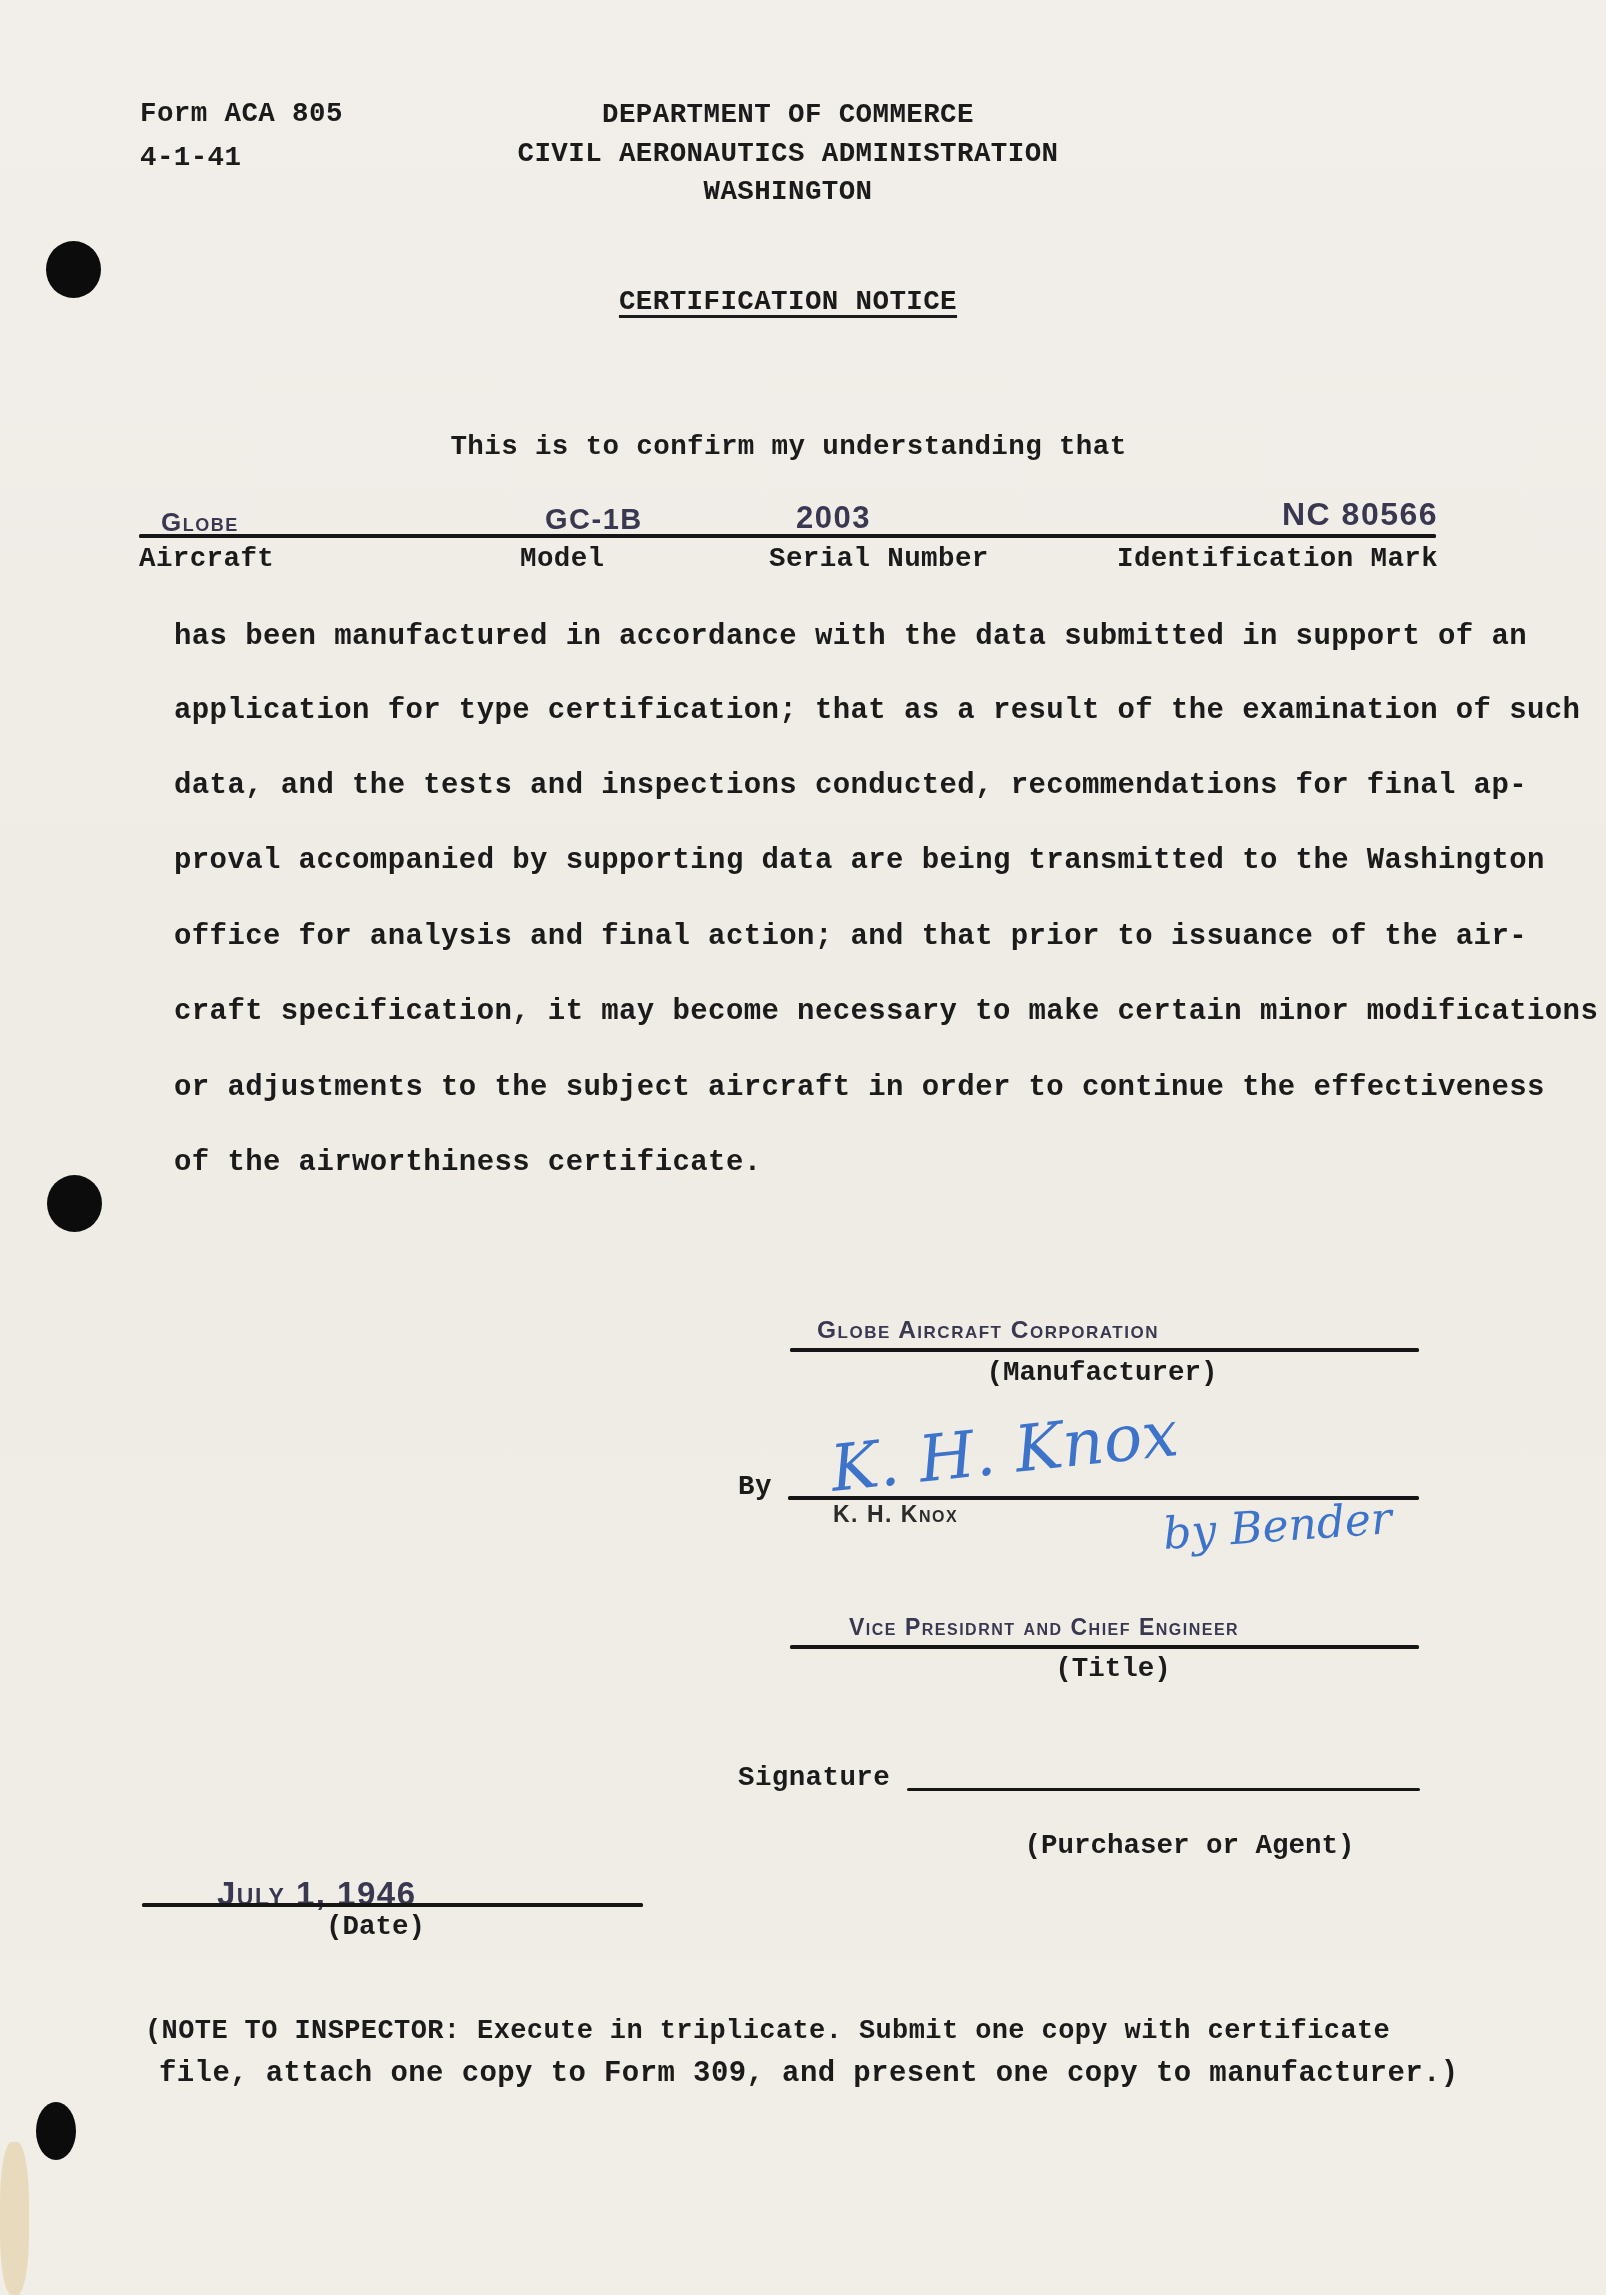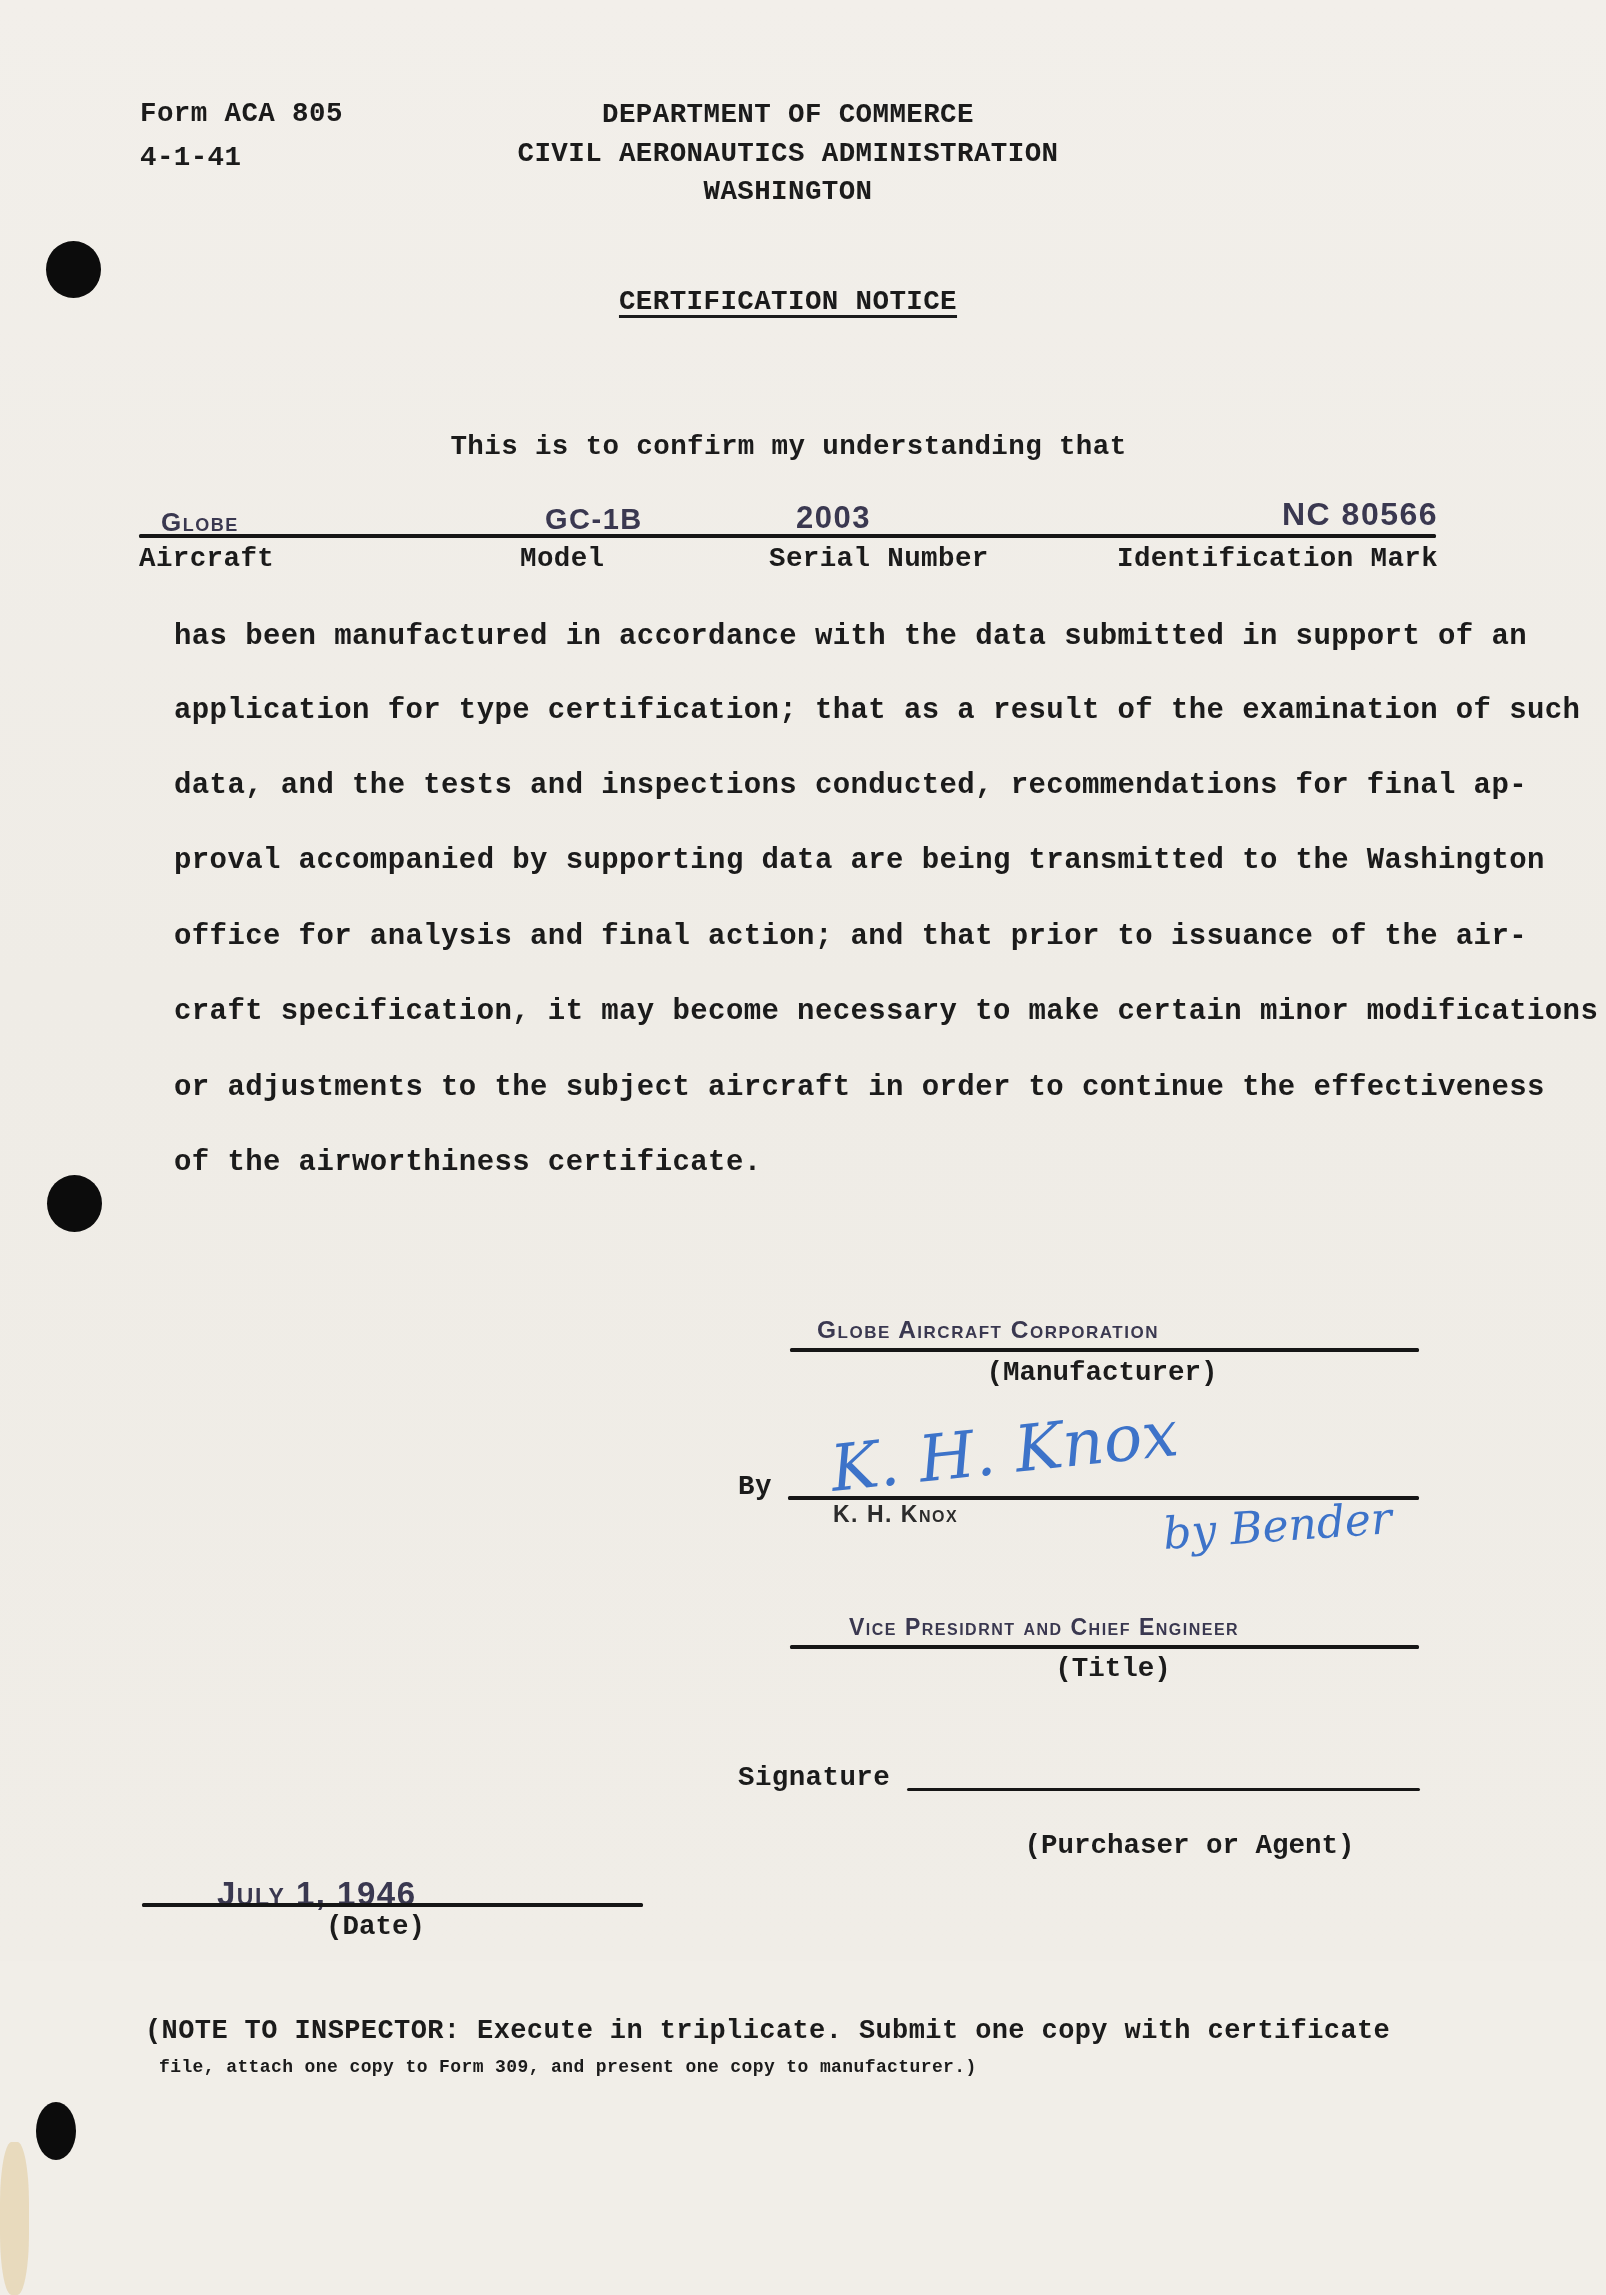--- a/index.html
+++ b/index.html
@@ -79,16 +79,16 @@
   <div class="abs type" style="left:738px; top:1762px;">Signature</div>
   <div class="abs" style="left:907px; top:1760px; width:513px; height:31px;"></div>
   <div class="rule" style="left:907px; top:1788px; width:513px; height:3.1px;"></div>
   <div class="abs paren center" style="left:960px; width:459px; top:1794px;margin-top:36px;">(Purchaser or Agent)</div>
 
   <div class="abs typed-fill" style="left:217px; top:1875px; font-size:33px;text-align:center;">July 1, 1946</div>
   <div class="rule" style="left:142px; top:1903px; width:501px;"></div>
   <div class="abs paren center" style="left:253px; width:245px; top:1911px;text-align:center;">(Date)</div>
 
   <div class="abs type" style="left:145px; top:2016px; font-size:27px;">(NOTE TO INSPECTOR:  Execute in triplicate.  Submit one copy with certificate</div>
-  <div class="abs type" style="left:159px; top:2057px; font-size:18px;">file, attach one copy to Form 309, and present one copy to manufacturer.)</div>
+  <div class="abs type" style="left:159px; top:2057px; font-size:29px;">file, attach one copy to Form 309, and present one copy to manufacturer.)</div>
 
 </div>
 
 
 </body></html>

